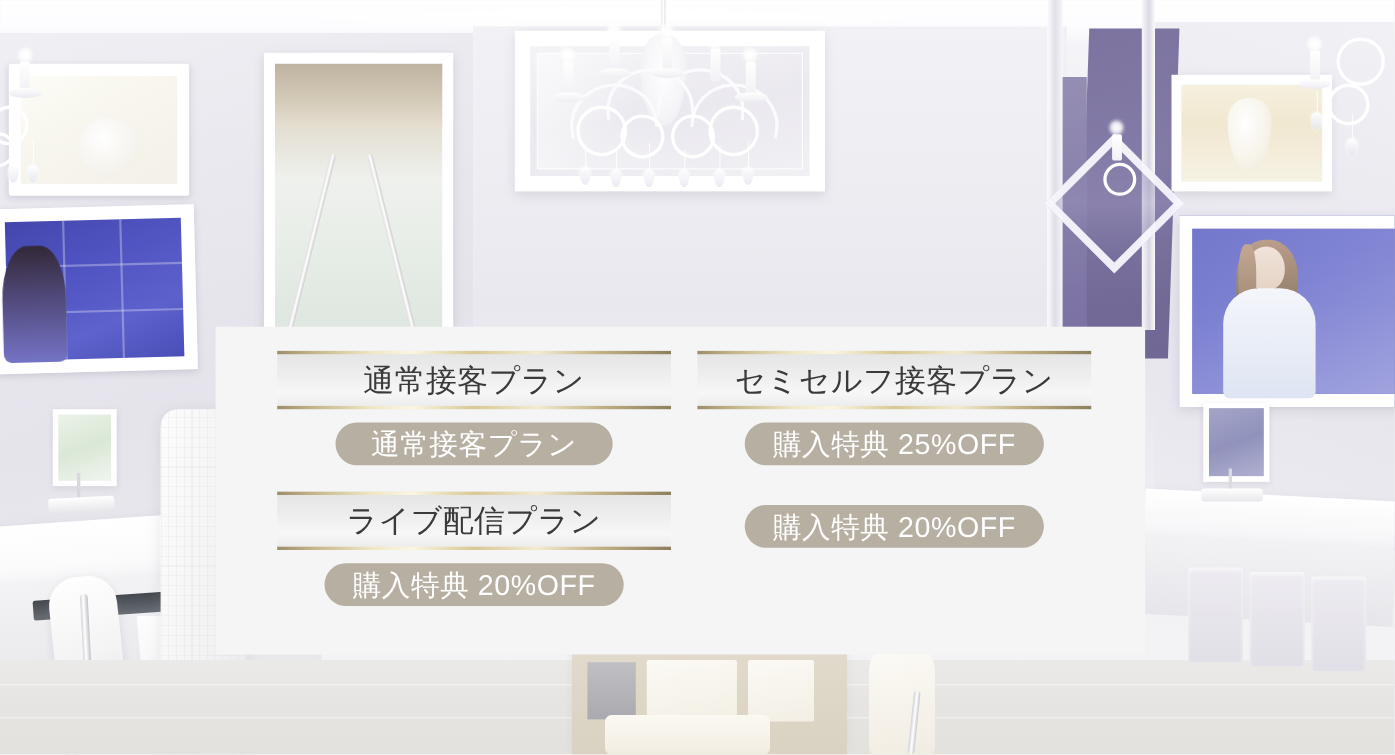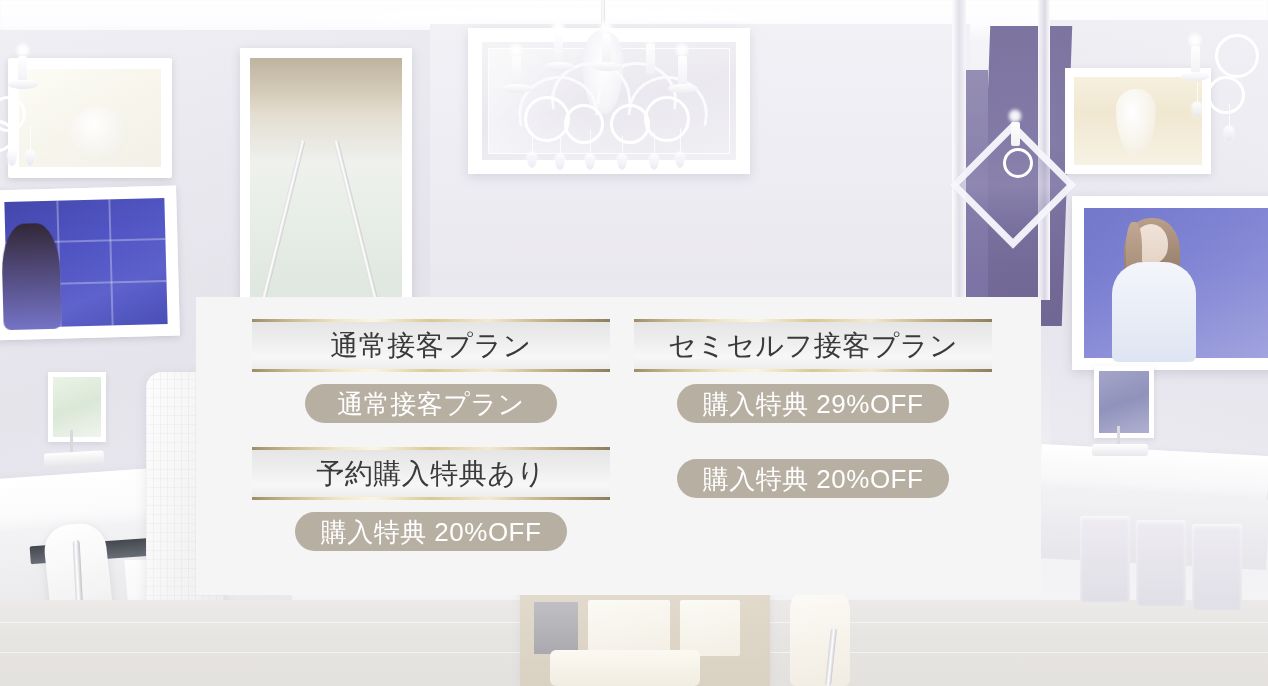--- a/index.html
+++ b/index.html
@@ -714,27 +714,27 @@
         <div class="plan-badge-row">
           <div class="plan-badge">通常接客プラン</div>
         </div>
       </div>
 
       <div class="plan-card">
         <div class="plan-header">
           <div class="plan-title">セミセルフ接客プラン</div>
         </div>
         <div class="plan-badge-row">
-          <div class="plan-badge">購入特典 29%OFF</div>
+          <div class="plan-badge">購入特典 25%OFF</div>
         </div>
       </div>
 
       <div class="plan-card">
         <div class="plan-header">
-          <div class="plan-title">予約購入特典あり</div>
+          <div class="plan-title">ライブ配信プラン</div>
         </div>
         <div class="plan-badge-row">
           <div class="plan-badge">購入特典 20%OFF</div>
         </div>
       </div>
 
       <div class="plan-card">
         <div class="plan-badge-row">
           <div class="plan-badge">購入特典 20%OFF</div>
         </div>

